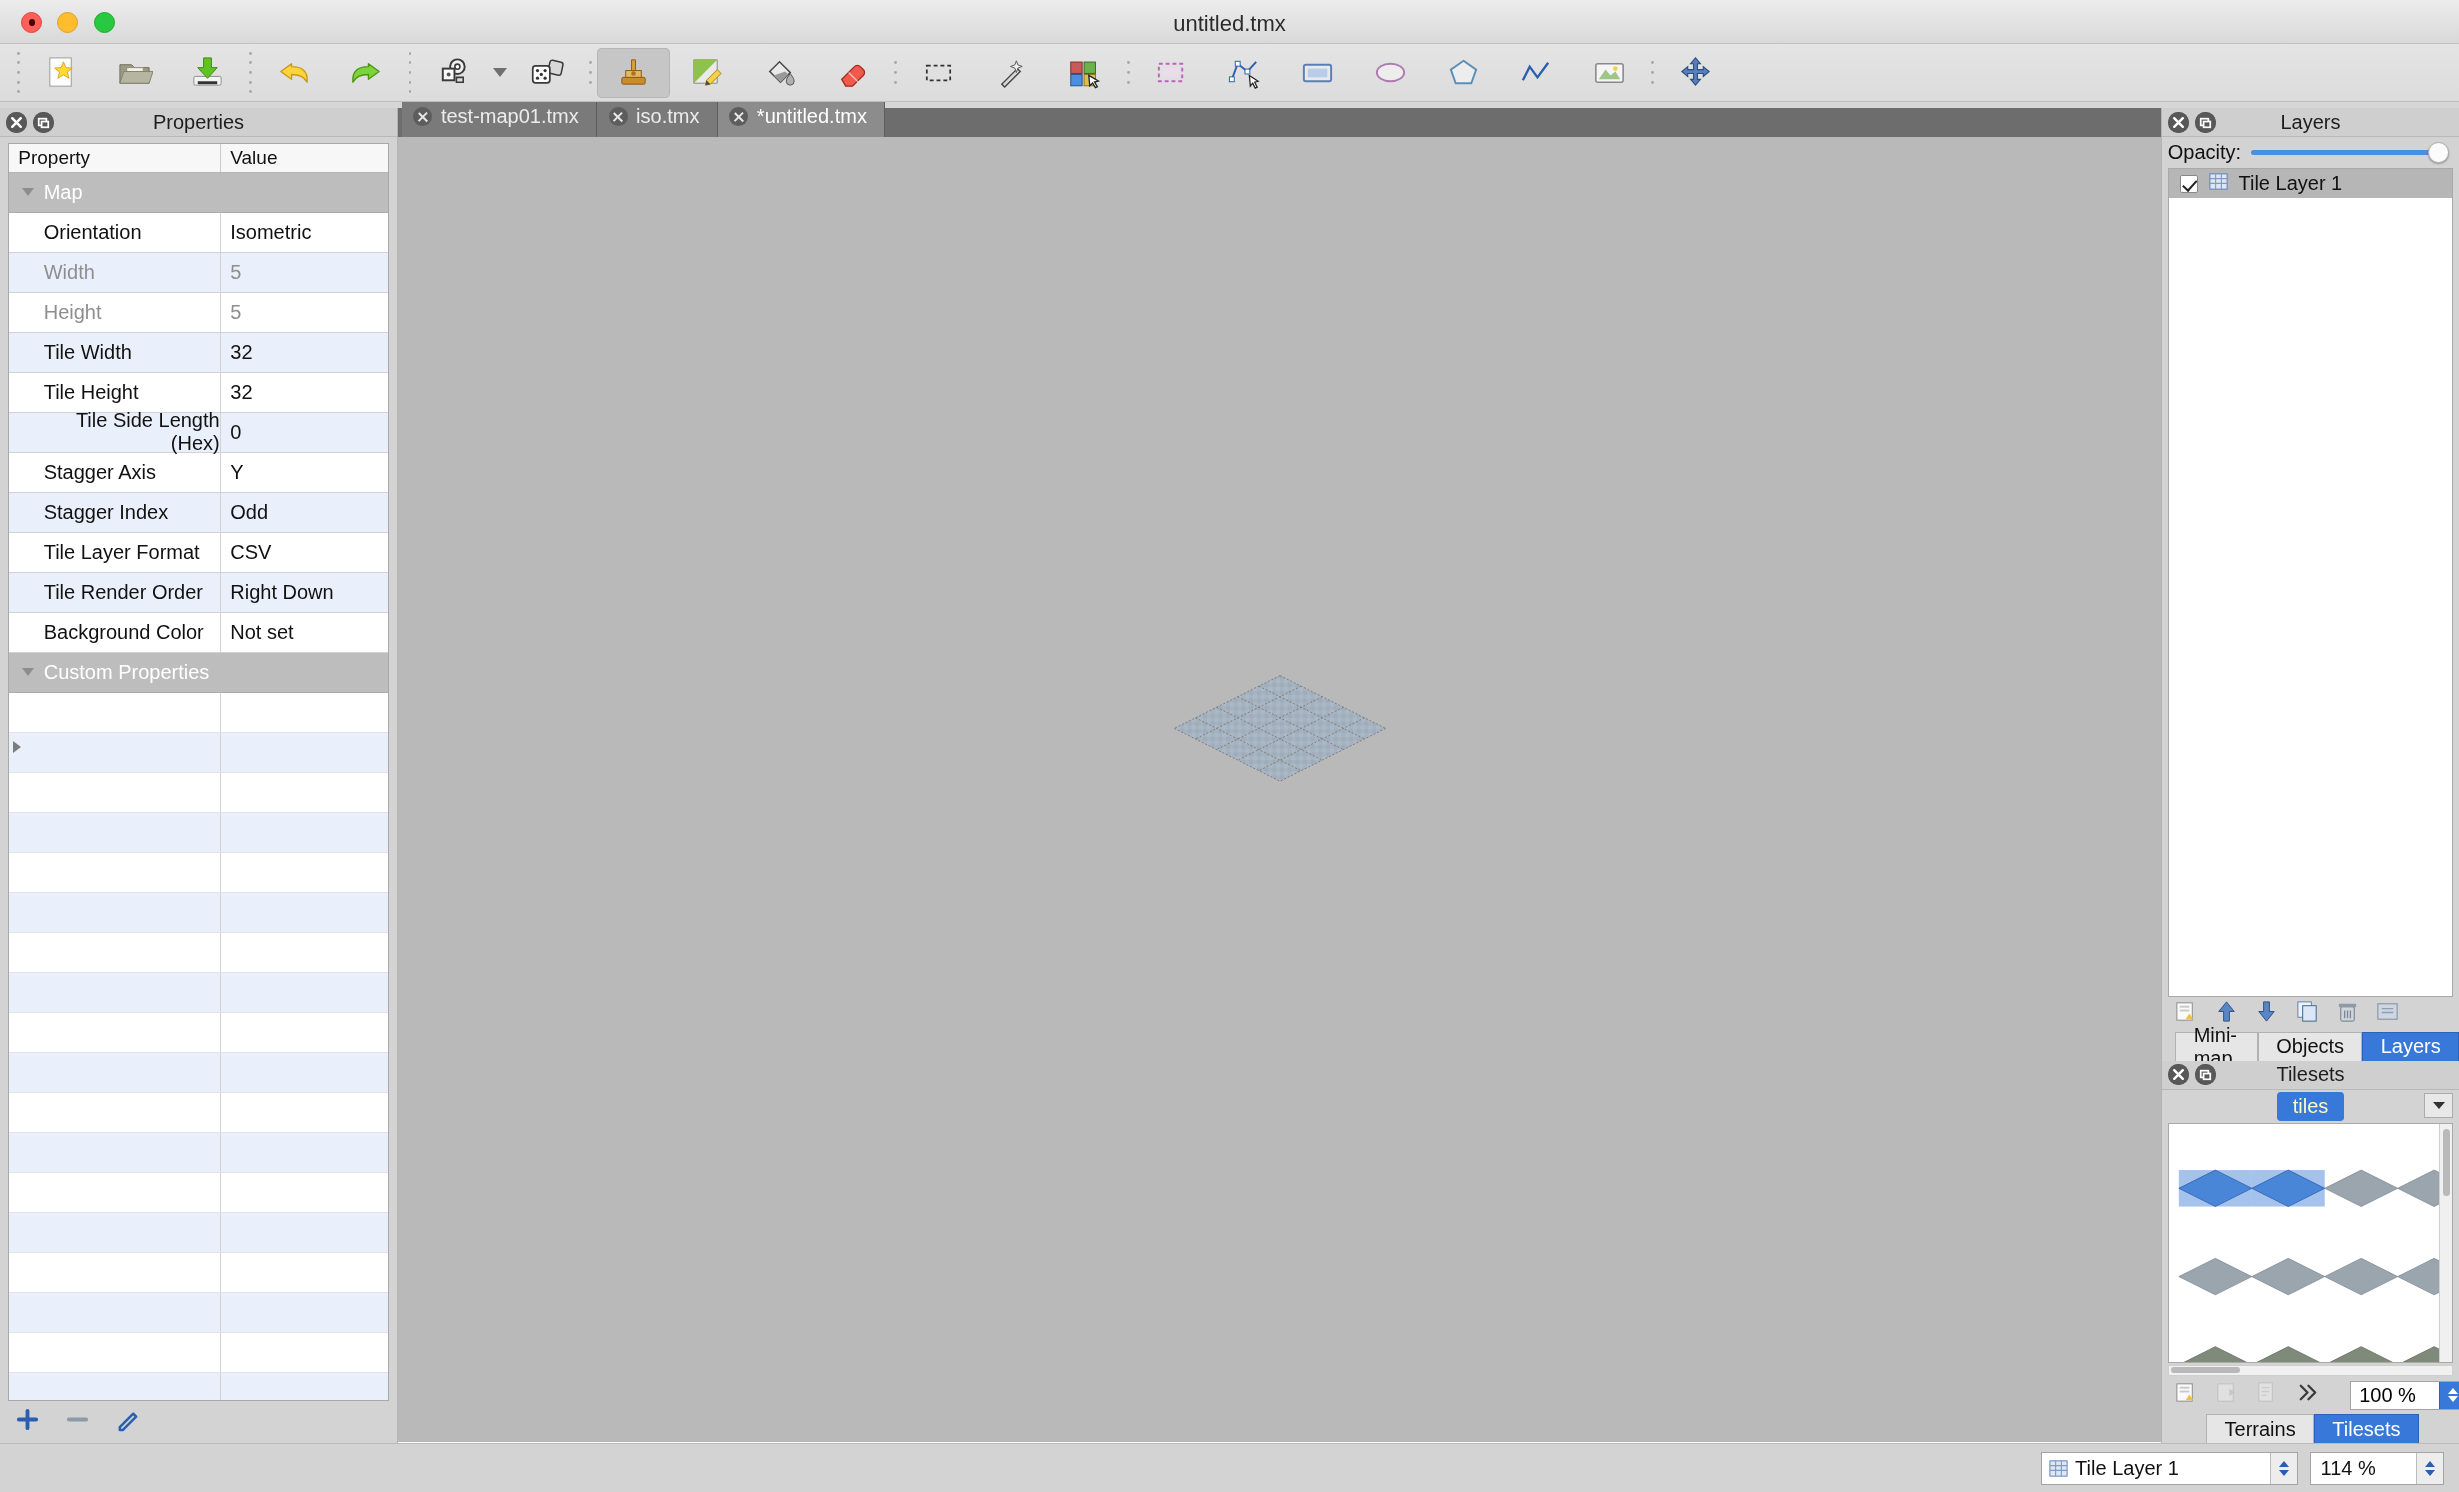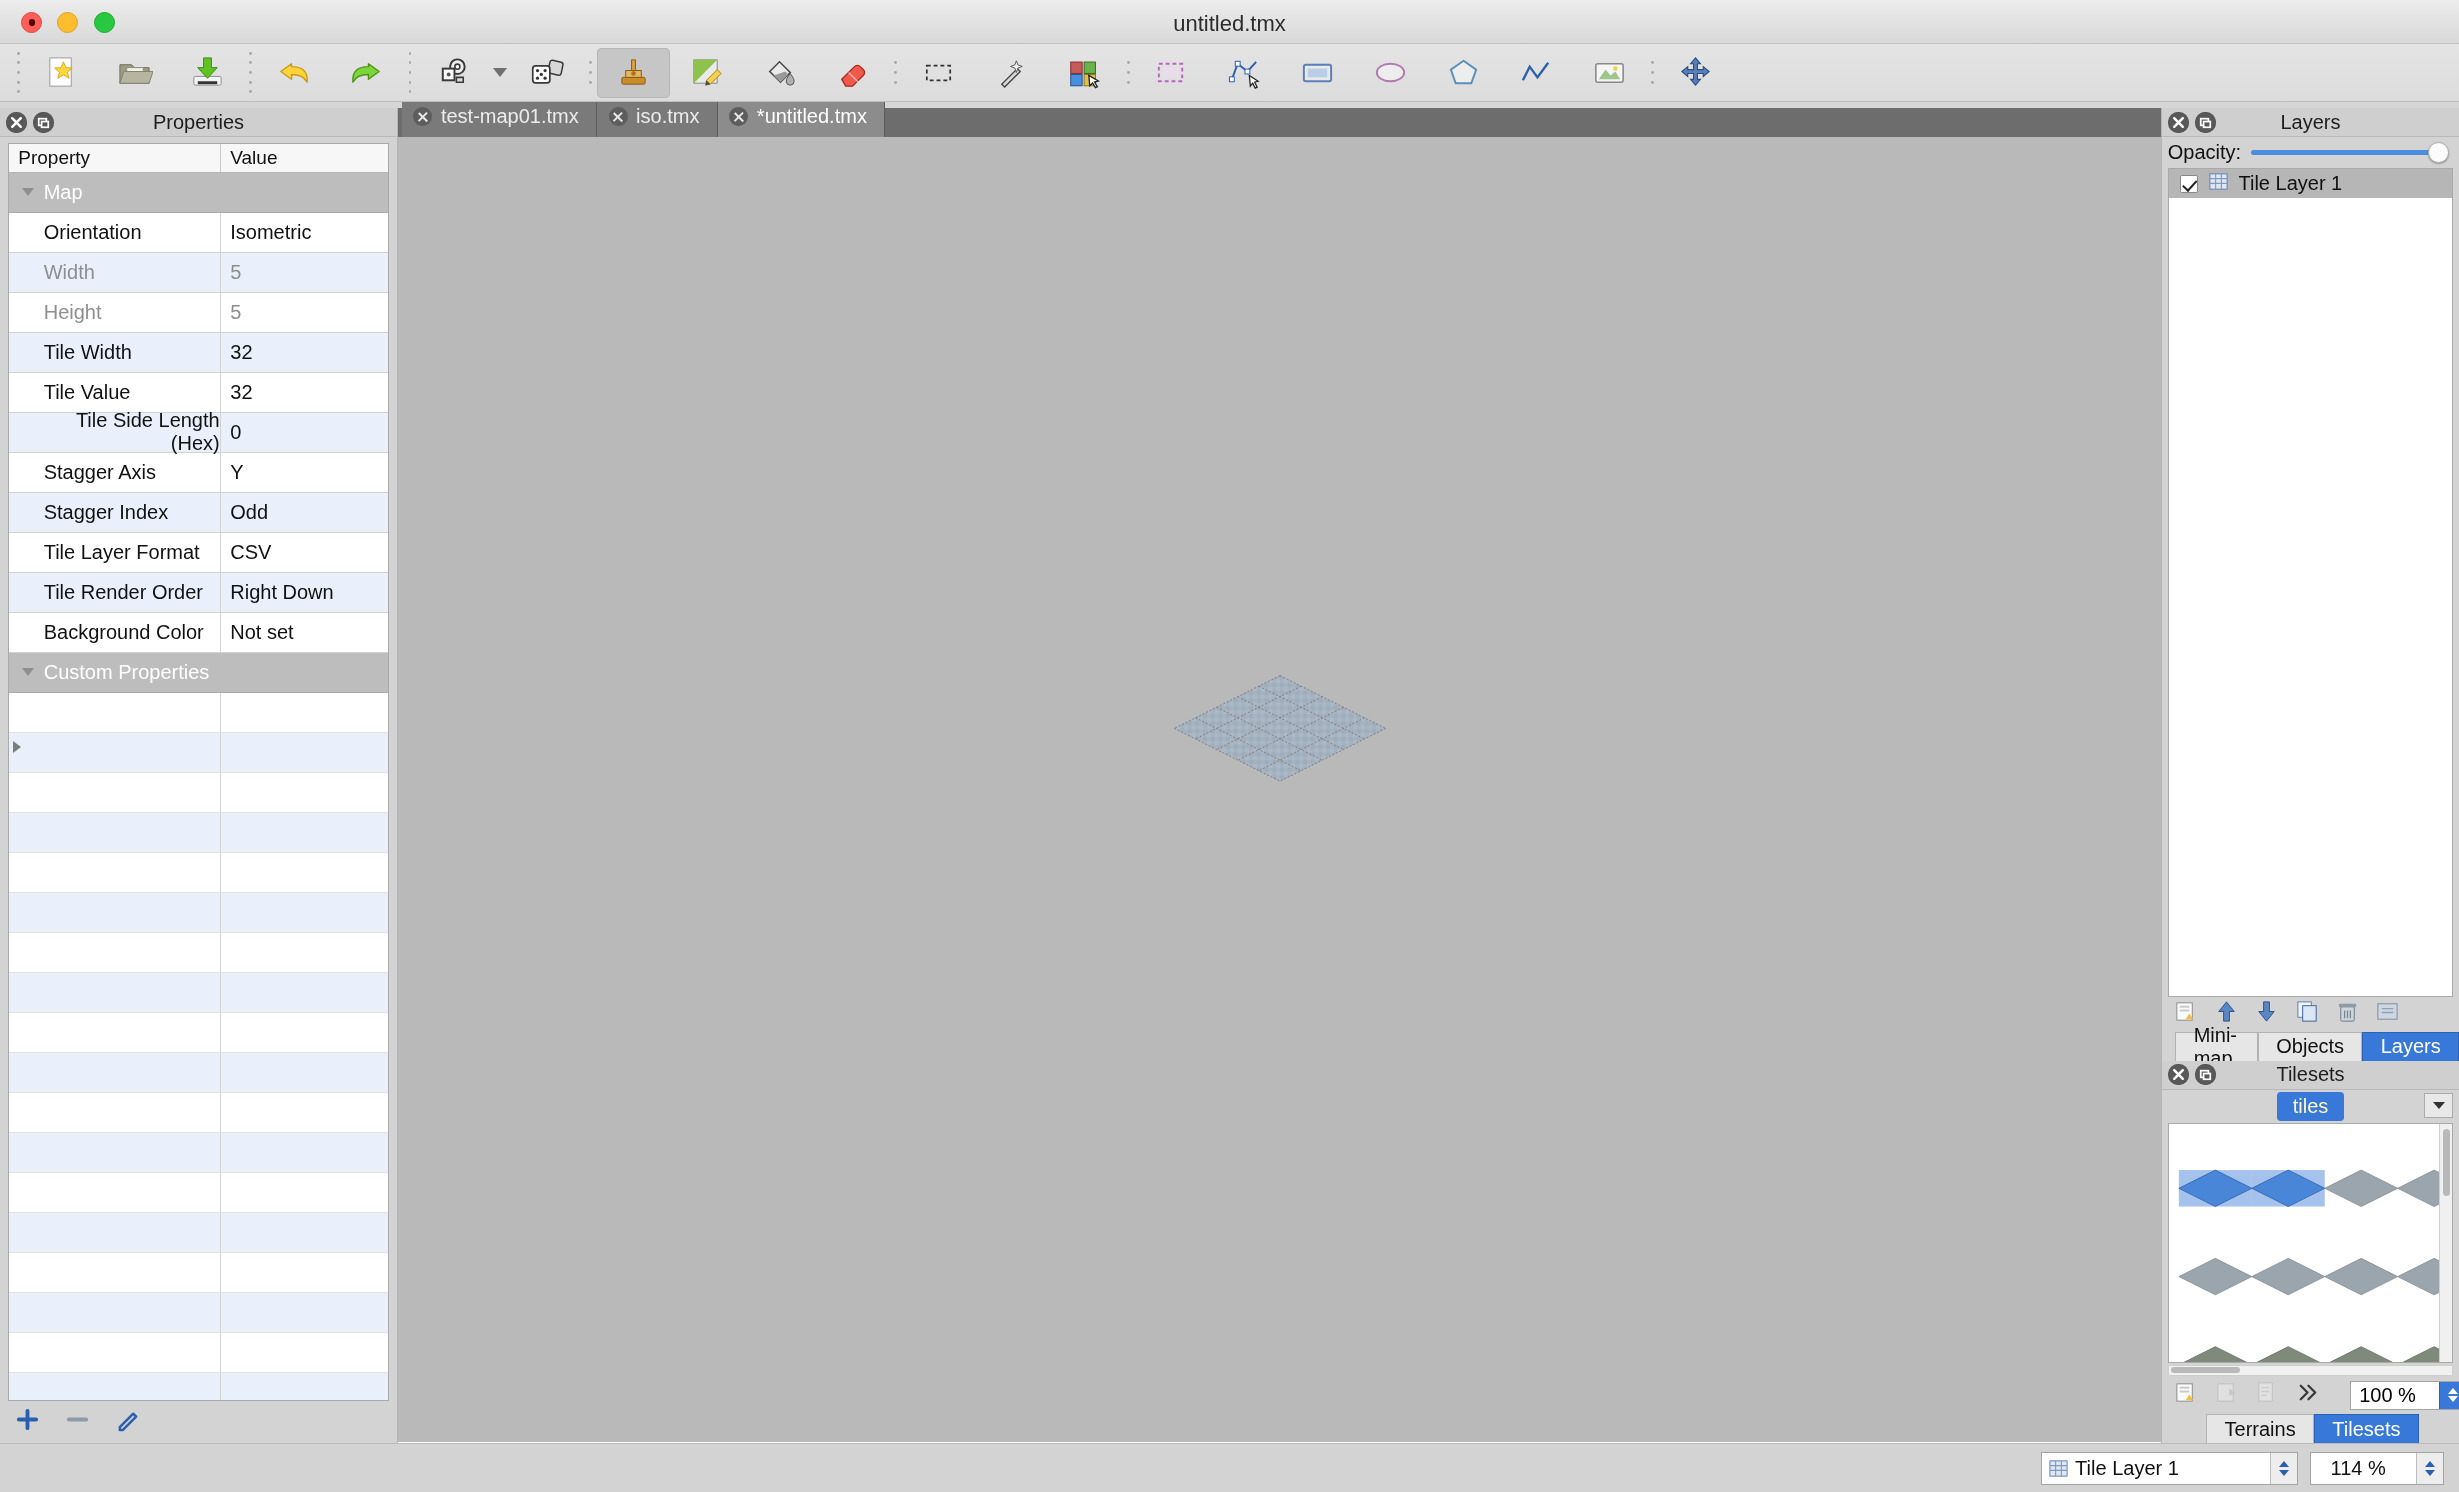--- a/index.html
+++ b/index.html
@@ -144,21 +144,21 @@
   .spin .d{border-left:5.8px solid transparent;border-right:5.8px solid transparent;border-top:6.7px solid #2a5fb0;}
   .spin.blue { background:#3878d8; border-left:1px solid #2c62b4;}
   .spin.blue .u{border-bottom-color:#fff;} .spin.blue .d{border-top-color:#fff;}
 
   
   .statusbar { height:50px; flex:0 0 50px; background:#d3d3d3; border-top:1px solid #bbb; display:flex; align-items:center; justify-content:flex-end; gap:11.5px; padding-right:15.4px;}
   .status-combo { display:flex; align-items:stretch; border:1px solid #a4a4a4; background:#fff; height:33px; width:257px;}
   .status-combo .sc-ico { width:33px; display:flex; align-items:center; justify-content:center;}
   .status-combo .sc-txt { flex:1 1 auto; display:flex; align-items:center; font-size:20px; color:#111;}
   .status-zoom { display:flex; align-items:stretch; border:1px solid #a4a4a4; background:#fff; height:33px; width:134px;}
-  .status-zoom .sz-txt { flex:1 1 auto; display:flex; align-items:center; padding-left:20px; font-size:20px;}
+  .status-zoom .sz-txt { flex:1 1 auto; display:flex; align-items:center; padding-left:10px; font-size:20px;}
 </style>
 </head>
 <body>
 
 <div class="app">
 
   <div class="titlebar">
     <div class="traffic">
       <div class="dot red"></div>
       <div class="dot yellow"></div>
@@ -412,21 +412,21 @@
             </div>
             <div class="prow disabled">
               <div class="pname">Height</div>
               <div class="pval">5</div>
             </div>
             <div class="prow alt">
               <div class="pname">Tile Width</div>
               <div class="pval">32</div>
             </div>
             <div class="prow">
-              <div class="pname">Tile Value</div>
+              <div class="pname">Tile Height</div>
               <div class="pval">32</div>
             </div>
             <div class="prow alt">
               <div class="pname">Tile Side Length (Hex)</div>
               <div class="pval">0</div>
             </div>
             <div class="prow">
               <div class="pname">Stagger Axis</div>
               <div class="pval">Y</div>
             </div>

